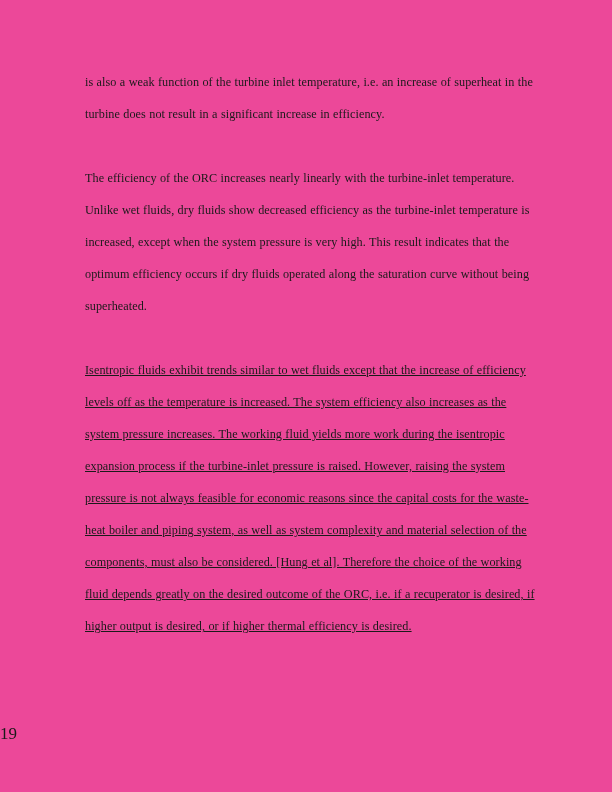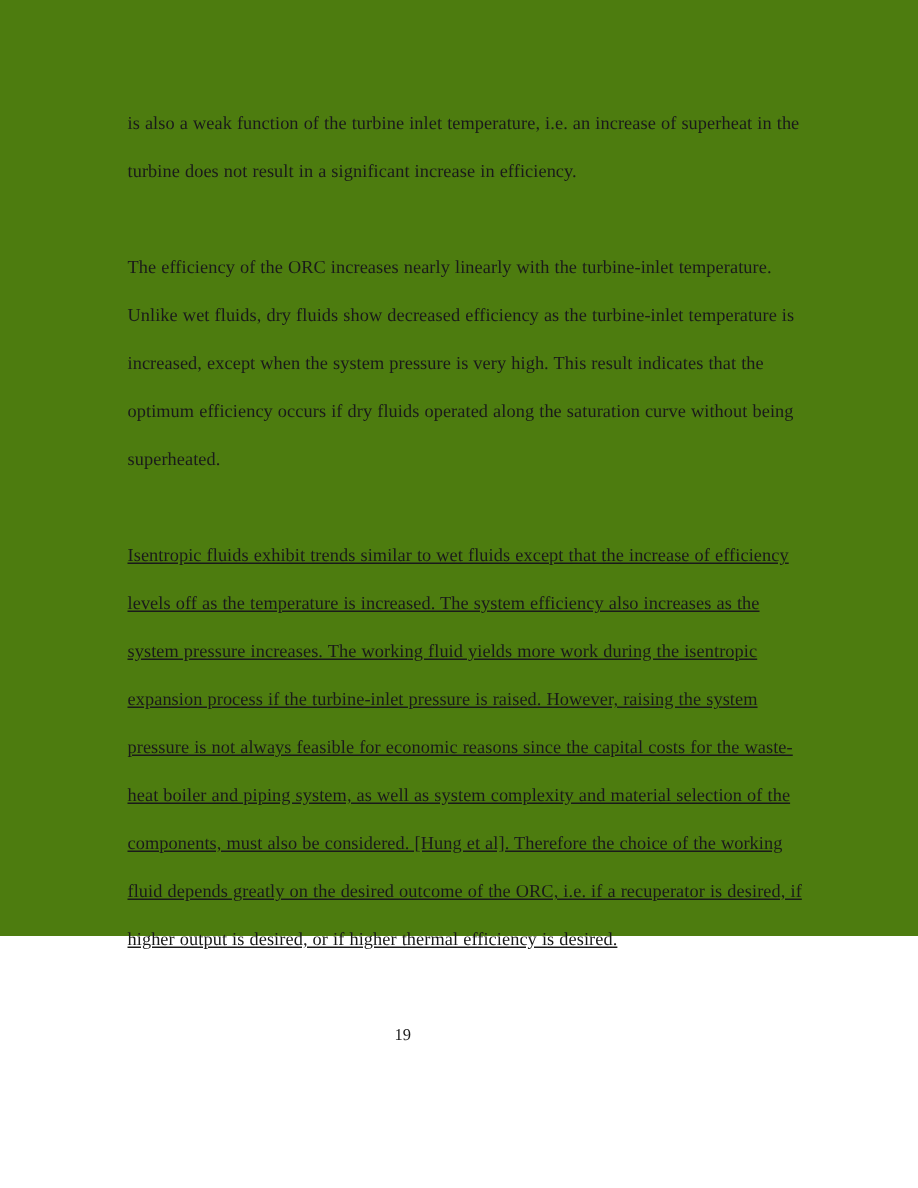--- a/index.html
+++ b/index.html
@@ -11,22 +11,22 @@
     height: 792px;
     background: #ffffff;
     font-family: "Liberation Serif", "DejaVu Serif", serif;
     color: #1a1a1a;
     overflow: hidden;
   }
 
   .page {
     position: relative;
     width: 612px;
-    height: 624px;
-    background: #4d7c0f;
+    height: 792px;
+    background: #ec4899;
     box-sizing: border-box;
   }
 
   .content {
     position: absolute;
     left: 85px;
     top: 66px;
     width: 456px;
   }
 
@@ -41,24 +41,24 @@
   }
 
   .para:last-child {
     margin-bottom: 0;
     text-decoration: underline;
   }
 
   .page-number {
     position: absolute;
     left: 0;
-    top: 682px;
+    top: 726px;
     width: 537px;
-    text-align: center;
-    font-size: 11px;
+    text-align: left;
+    font-size: 17px;
     line-height: 16px;
     color: #1a1a1a;
     font-family: "Liberation Serif", "DejaVu Serif", serif;
   }
 </style>
 </head>
 <body>
 
 <div class="page">
 

